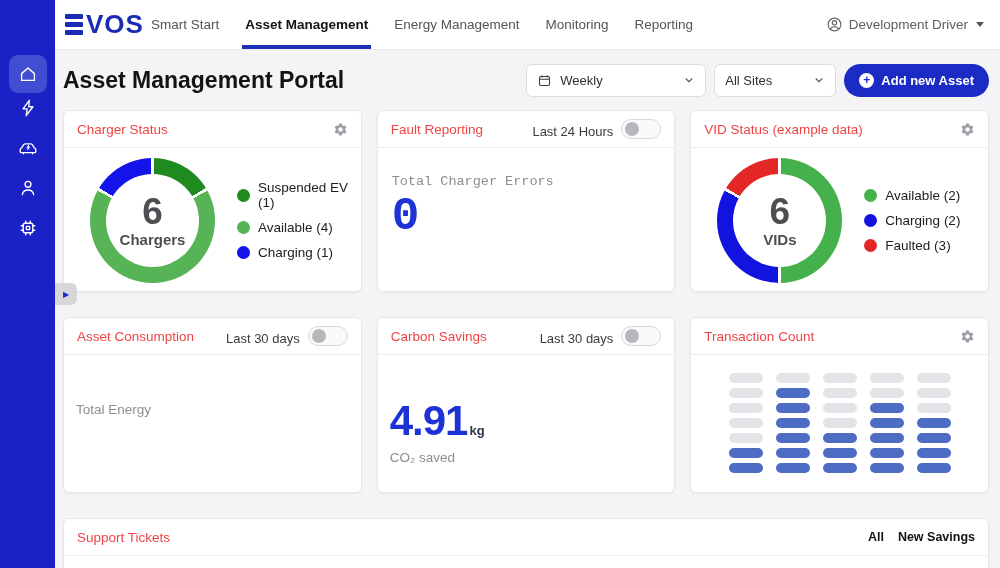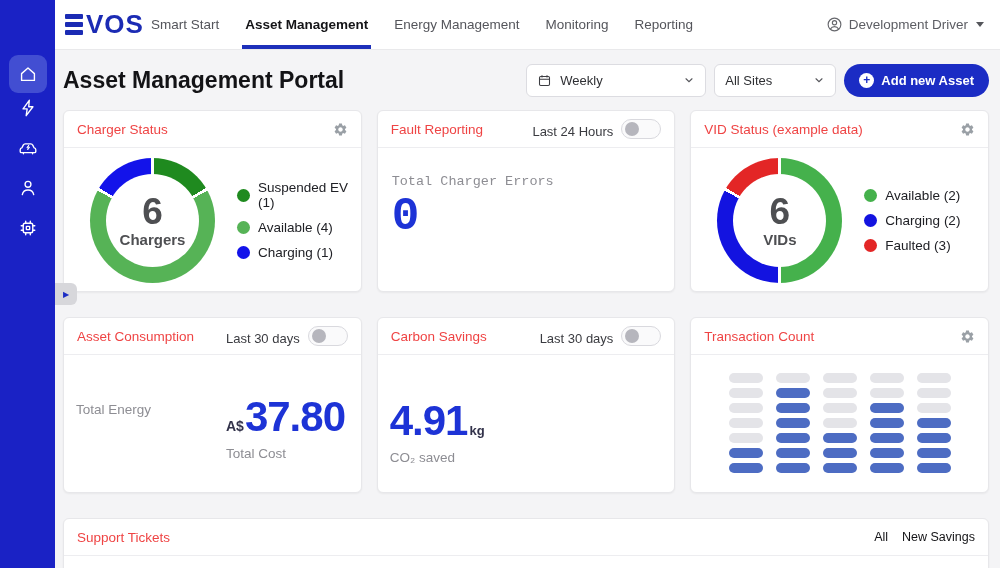--- a/index.html
+++ b/index.html
@@ -70,21 +70,21 @@
 
   .energy-body { padding:40px 0 0 12px; display:flex; }
   .metric-block { min-width:150px; }
   .carbon-body { padding:44px 0 0 12px; }
 
   .pill-grid { display:grid; grid-template-columns:repeat(5,34px); grid-auto-rows:10px; column-gap:13px; row-gap:5px; justify-content:center; margin-top:18px; }
   .pill { border-radius:5px; }
 
   .support-card { margin-top:25px; height:80px; }
   .support-actions { margin-left:auto; display:flex; gap:14px; }
-  .support-actions span { font-size:12.5px; font-weight:400; color:#141417; cursor:pointer; }
+  .support-actions span { font-size:12.5px; font-weight:700; color:#141417; cursor:pointer; }
 
   svg { display:block; }
 </style>
 </head>
 <body>
 
 <div class="sidebar">
   <div class="side-nav">
     <div class="side-tile">
       <span>
@@ -287,24 +287,20 @@
           <span class="toggle-label">Last 30 days</span>
           <span class="toggle">
               <span class="knob"></span>
             </span>
         </span>
       </div>
       <div class="energy-body">
         <div class="metric-block">
           <div class="metric-label">Total Energy</div>
         </div>
-        <div class="metric-block">
-          <div><span class="prefix">A$</span><span class="big">37.80</span></div>
-          <div class="metric-label">Total Cost</div>
-        </div>
       </div>
     </div>
 
     <div class="card h176">
       <div class="card-head">
         <span class="card-title">Carbon Savings</span>
         <span class="head-right">
           <span class="toggle-label">Last 30 days</span>
           <span class="toggle">
               <span class="knob"></span>

